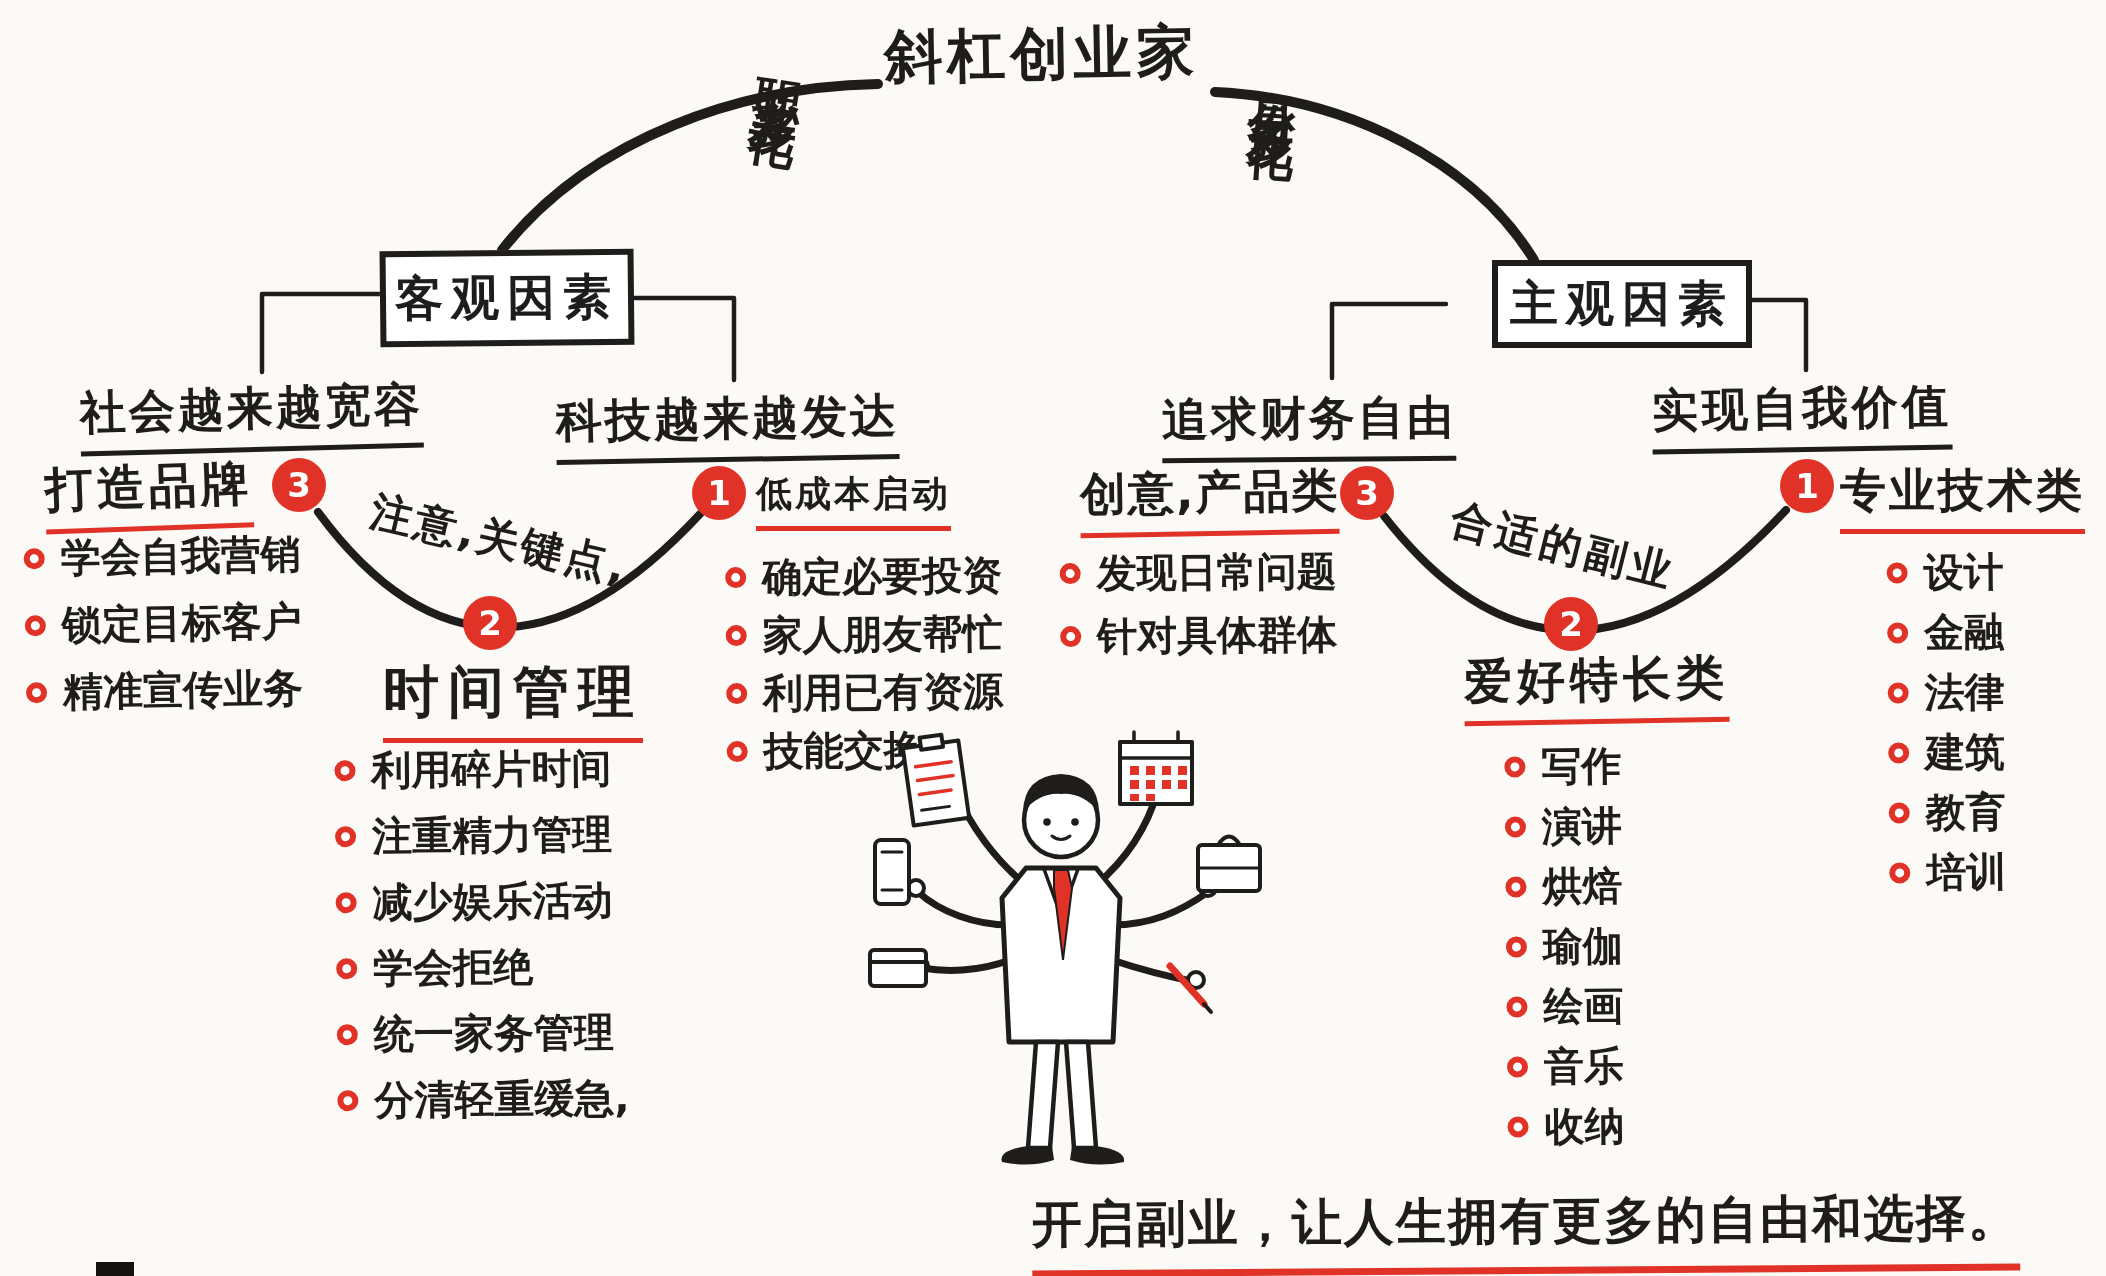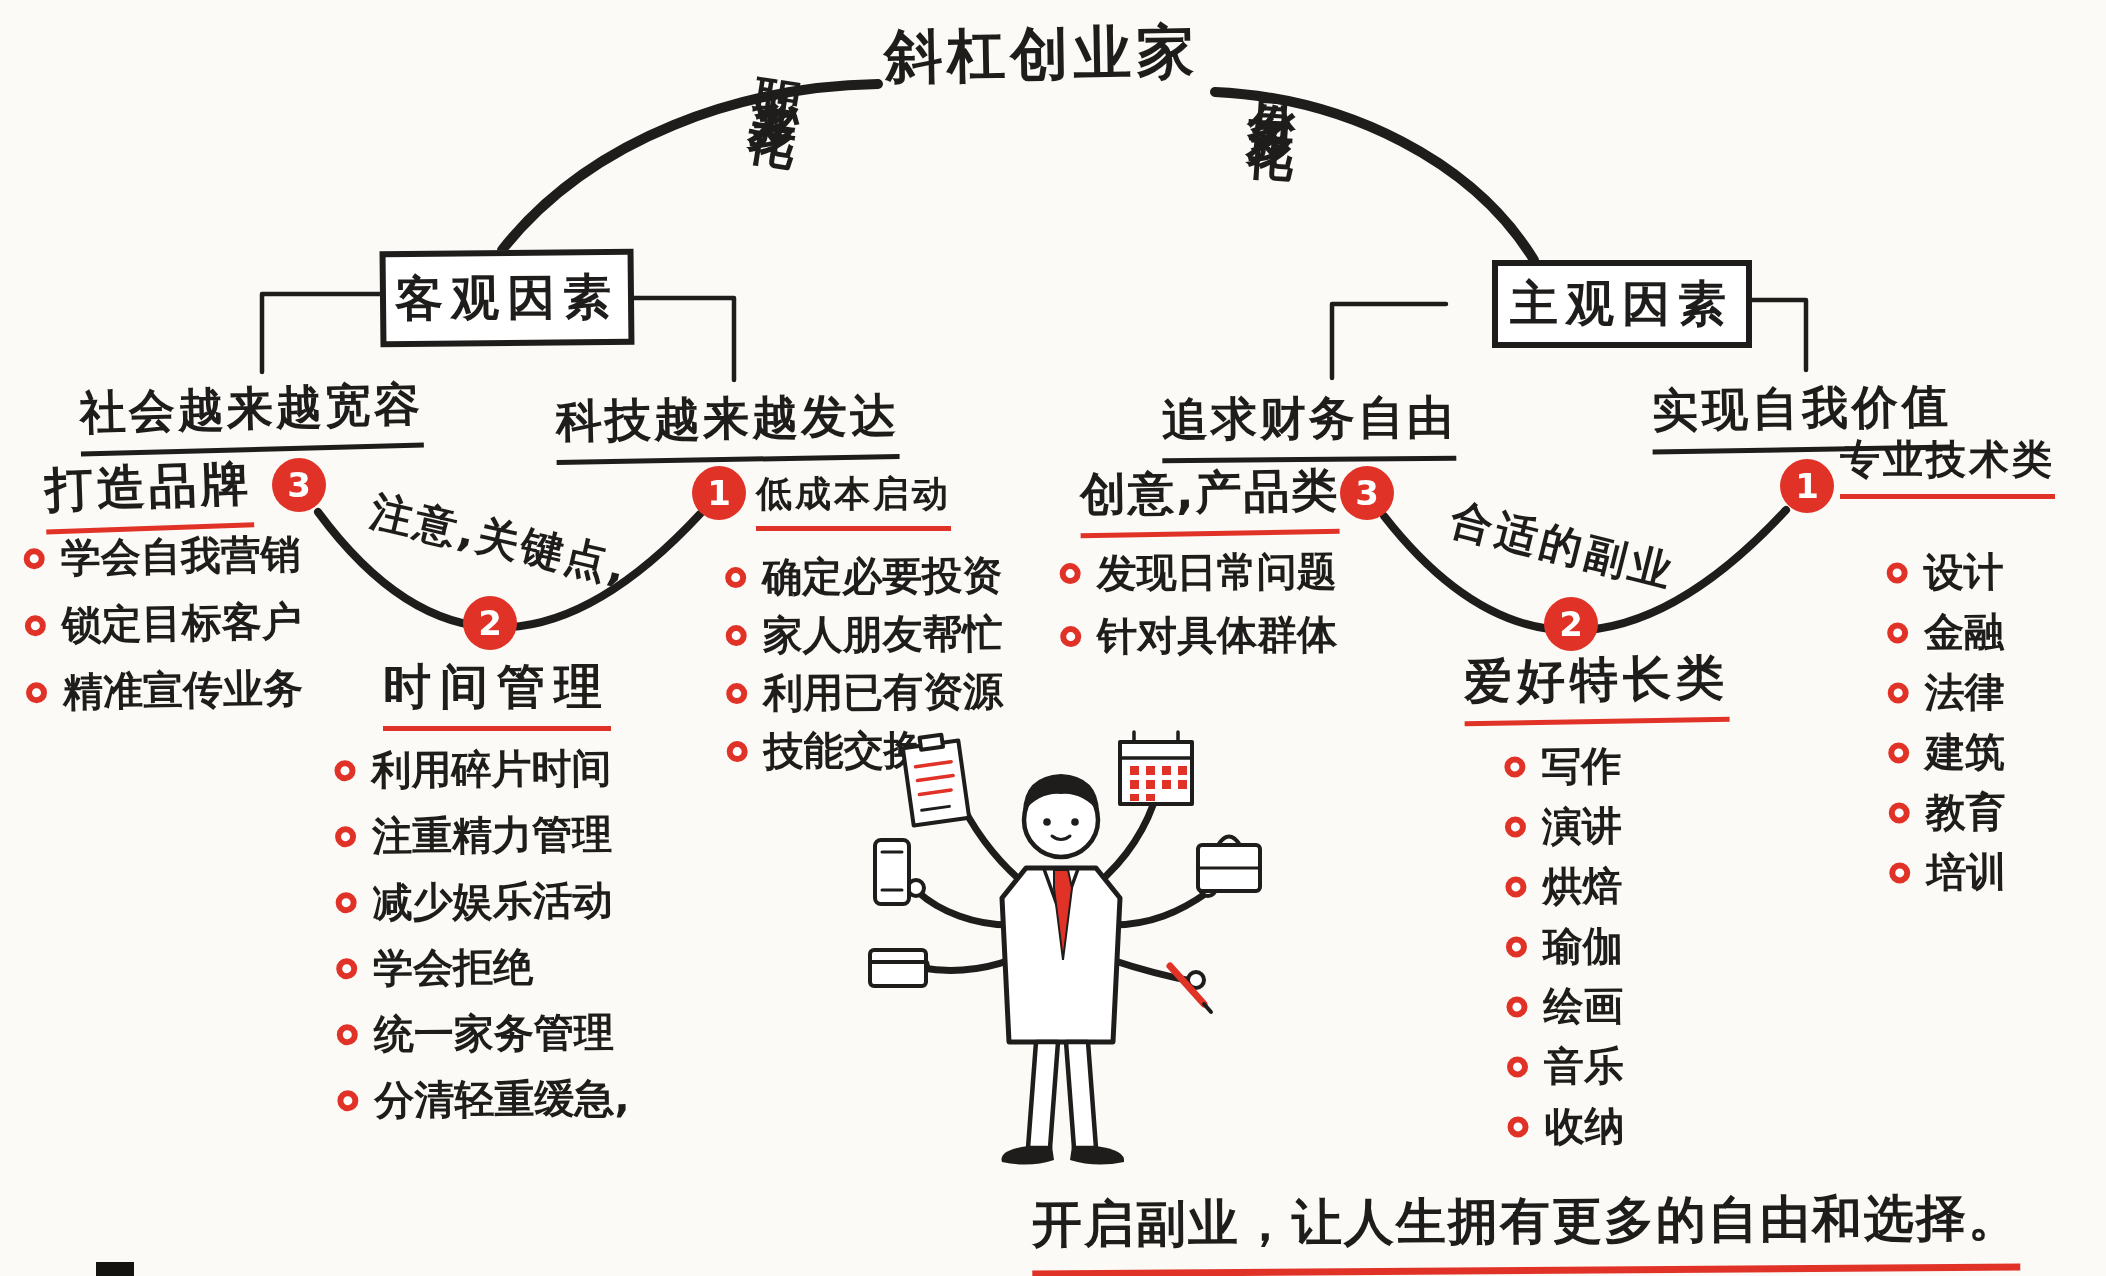--- a/index.html
+++ b/index.html
@@ -89,21 +89,21 @@
         <span>锁定目标客户</span>
       </div>
     <div class="row">
         <span class="dot"></span>
         <span>精准宣传业务</span>
       </div>
   </div>
 
   <div class="abs hand" style="left:368px;top:512px;font-size:42px;letter-spacing:3px;transform:rotate(13deg);">注意,关键点,</div>
   <div class="num-badge" style="left:463px;top:596px;">2</div>
-  <div class="abs hand red-underline" style="left:383px;top:655px;font-size:48px;letter-spacing:9px;">时间管理</div>
+  <div class="abs hand red-underline" style="left:383px;top:655px;font-size:56px;letter-spacing:9px;">时间管理</div>
   <div class="abs gap18" style="left:336px;top:745px;transform:rotate(-0.5deg);">
     <div class="row">
         <span class="dot"></span>
         <span>利用碎片时间</span>
       </div>
     <div class="row">
         <span class="dot"></span>
         <span>注重精力管理</span>
       </div>
     <div class="row">
@@ -186,21 +186,21 @@
         <span class="dot"></span>
         <span>音乐</span>
       </div>
     <div class="row">
         <span class="dot"></span>
         <span>收纳</span>
       </div>
   </div>
 
   <div class="num-badge" style="left:1780px;top:459px;">1</div>
-  <div class="abs hand red-underline" style="left:1840px;top:432px;font-size:40px;letter-spacing:3px;">专业技术类</div>
+  <div class="abs hand red-underline" style="left:1840px;top:460px;font-size:46px;letter-spacing:3px;">专业技术类</div>
   <div class="abs gap12" style="left:1888px;top:548px;transform:rotate(-0.5deg);">
     <div class="row">
         <span class="dot"></span>
         <span>设计</span>
       </div>
     <div class="row">
         <span class="dot"></span>
         <span>金融</span>
       </div>
     <div class="row">

